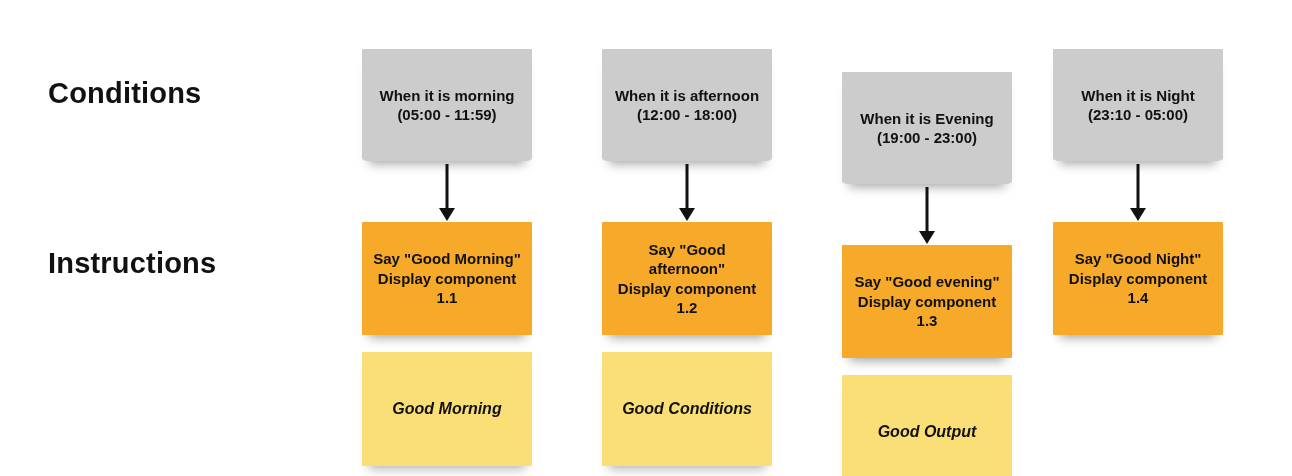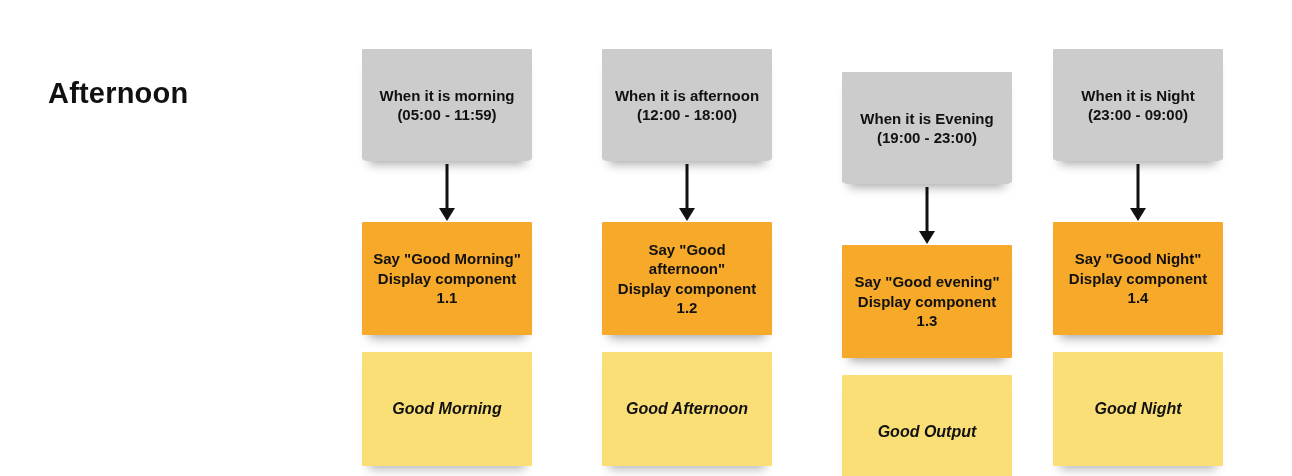--- a/index.html
+++ b/index.html
@@ -117,21 +117,22 @@
     border-left: 8px solid transparent;
     border-right: 8px solid transparent;
     border-top: 13px solid var(--arrow);
   }
 </style>
 </head>
 <body>
 
 <div class="board">
 
-  <div class="row-label conditions">Afternoon</div>
+  <div class="row-label conditions">Conditions</div>
+  <div class="row-label instructions">Instructions</div>
 
   <div class="column col-0">
     <div class="note condition">When it is morning
 (05:00 - 11:59)</div>
     <div class="arrow">
       <div class="shaft"></div>
       <div class="head"></div>
     </div>
     <div class="note instruction">Say "Good Morning"
 Display component
@@ -143,42 +144,41 @@
     <div class="note condition">When it is afternoon
 (12:00 - 18:00)</div>
     <div class="arrow">
       <div class="shaft"></div>
       <div class="head"></div>
     </div>
     <div class="note instruction">Say "Good
 afternoon"
 Display component
 1.2</div>
-    <div class="note output">Good Afternoon</div>
+    <div class="note output">Good Conditions</div>
   </div>
 
   <div class="column col-2">
     <div class="note condition">When it is Evening
 (19:00 - 23:00)</div>
     <div class="arrow">
       <div class="shaft"></div>
       <div class="head"></div>
     </div>
     <div class="note instruction">Say "Good evening"
 Display component
 1.3</div>
     <div class="note output">Good Output</div>
   </div>
 
   <div class="column col-3">
     <div class="note condition">When it is Night
-(23:00 - 09:00)</div>
+(23:10 - 05:00)</div>
     <div class="arrow">
       <div class="shaft"></div>
       <div class="head"></div>
     </div>
     <div class="note instruction">Say "Good Night"
 Display component
 1.4</div>
-    <div class="note output">Good Night</div>
   </div>
 
 </div>
 
 </body></html>

